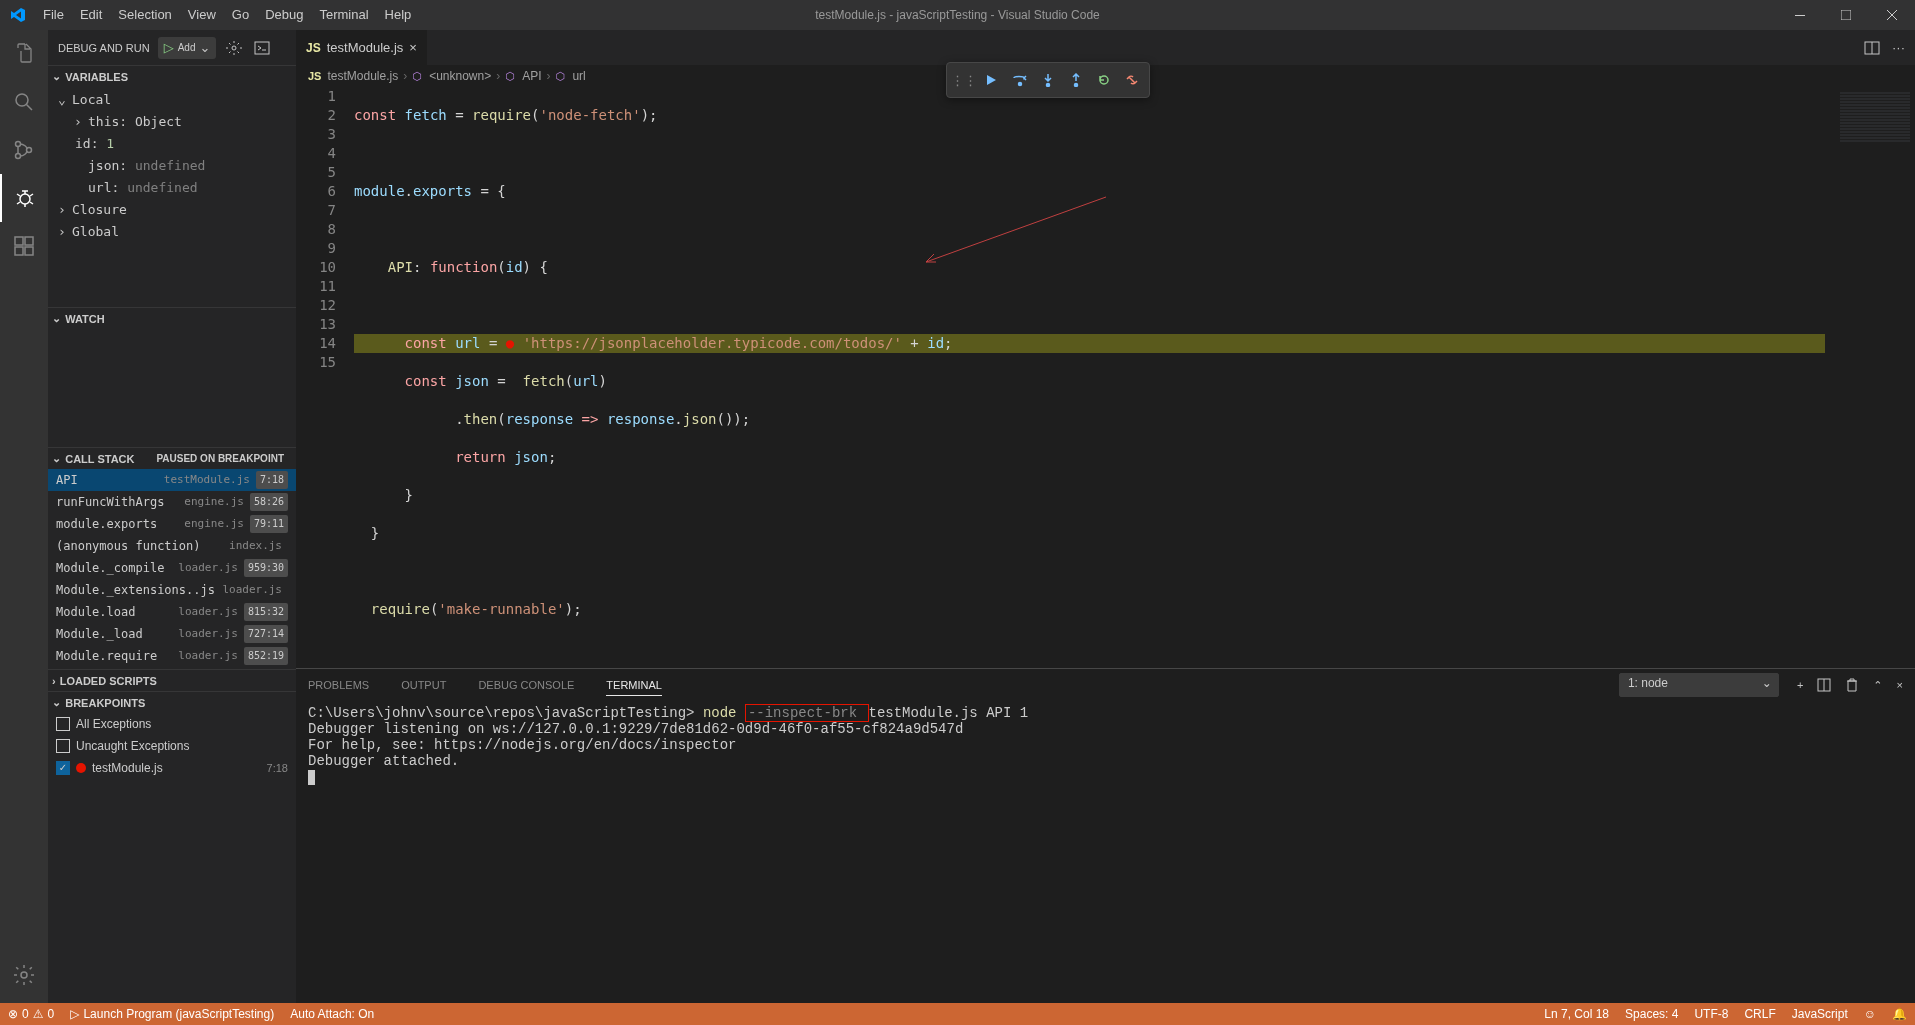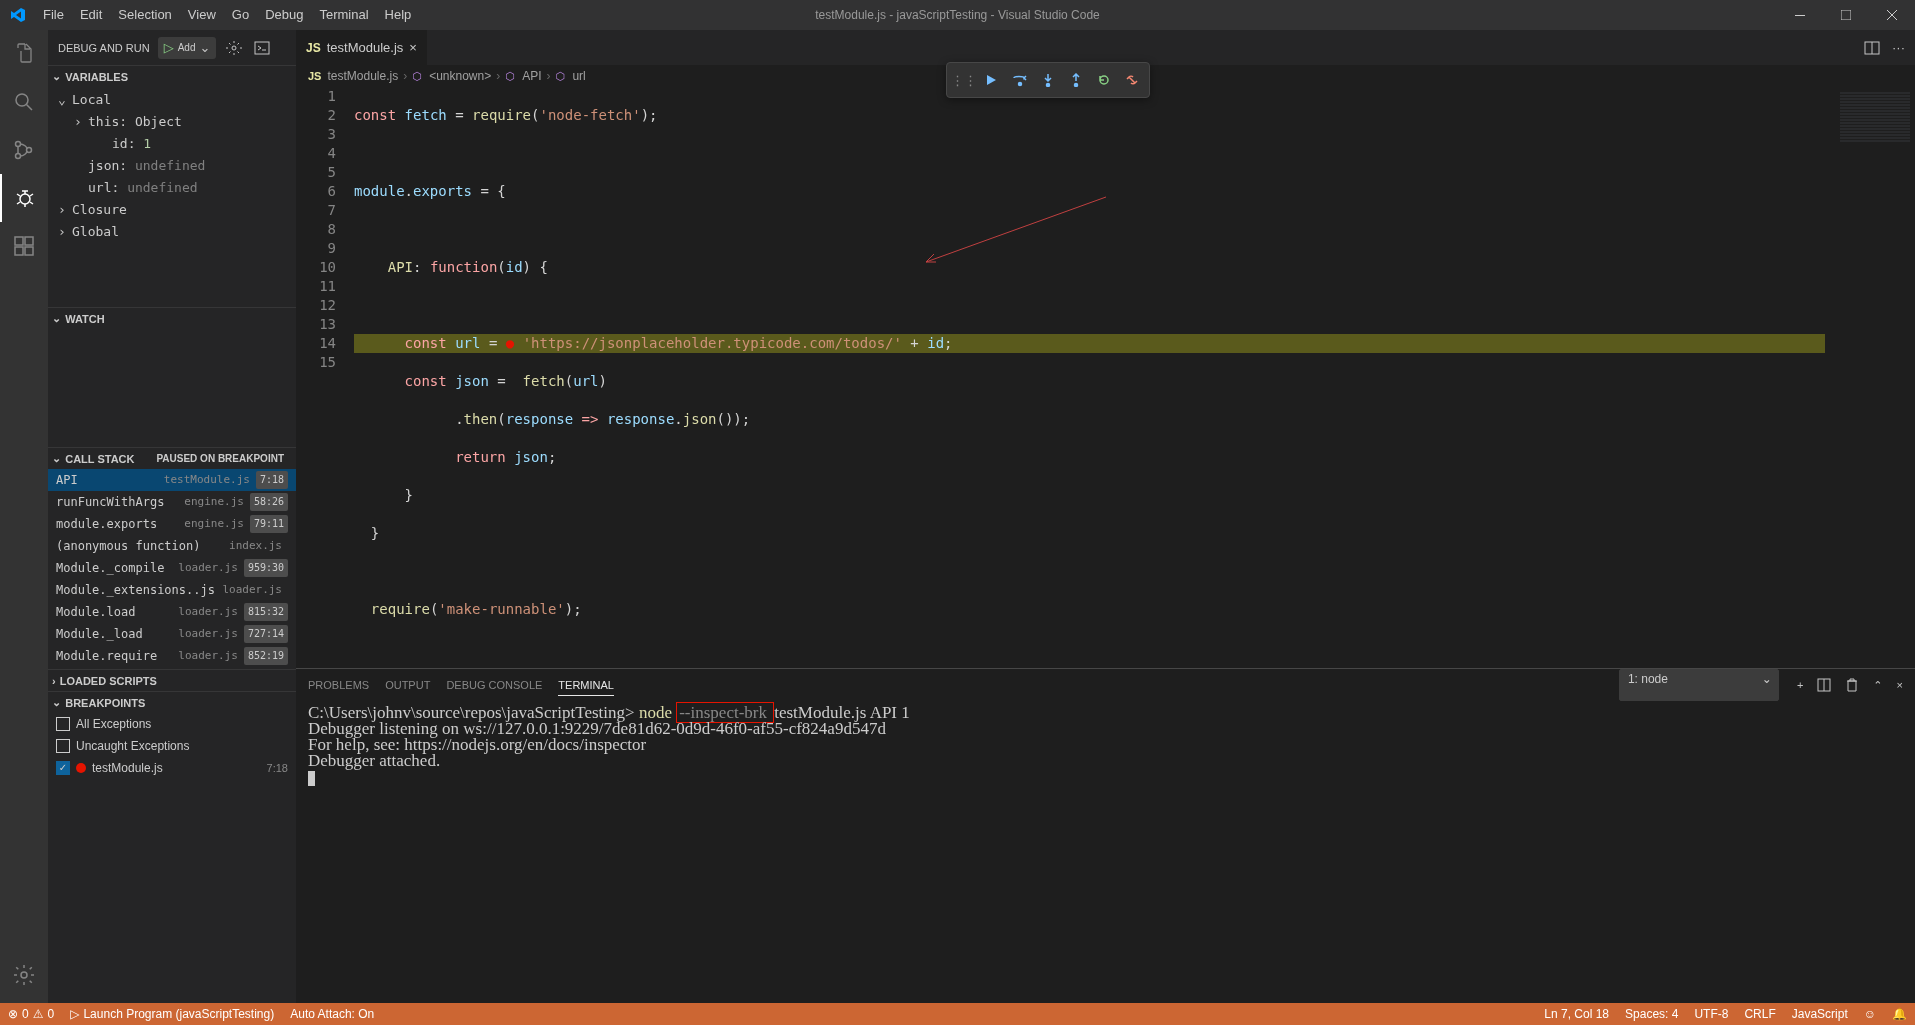--- a/index.html
+++ b/index.html
@@ -67,26 +67,26 @@
 .code-line { height: 19px; }
 .hl-line { background: #5a5a1c; display: block; width: 100%; }
 .kw { color: #fca5a5; }
 .fn { color: #dcdcaa; }
 .str { color: #ce9178; }
 .prop { color: #9cdcfe; }
 .arrow-annotation { position: absolute; top: 105px; left: 620px; pointer-events: none; }
 .minimap { width: 90px; background: #1e1e1e; position: relative; }
 .minimap-content { position: absolute; top: 5px; right: 5px; width: 70px; height: 50px; background: linear-gradient(#3a3d41 2px, transparent 2px); background-size: 100% 3px; opacity: 0.4; }
 .panel { background: #1e1e1e; border-top: 1px solid #474747; display: flex; flex-direction: column; }
-.panel-tabs { height: 32px; display: flex; align-items: center; padding: 0 12px; gap: 16px; font-size: 11px; }
+.panel-tabs { height: 32px; display: flex; align-items: center; padding: 0 12px; gap: 32px; font-size: 11px; }
 .panel-tab { color: #888; cursor: pointer; text-transform: uppercase; padding: 4px 0; }
 .panel-tab.active { color: #e7e7e7; border-bottom: 1px solid #e7e7e7; }
 .panel-actions { margin-left: auto; display: flex; align-items: center; gap: 14px; color: #c5c5c5; }
-.terminal-select { background: #3c3c3c; border: 1px solid #3c3c3c; color: #ccc; padding: 2px 24px 14px 8px; font-size: 12px; border-radius: 2px; position: relative; margin-right: 4px; width: 160px; }
-.terminal-body { flex: 1; font-family: Liberation Serif, serif; font-size: 17px; line-height: 16px; padding: 4px 12px; color: #ccc; white-space: pre-wrap; }
+.terminal-select { background: #3c3c3c; border: 1px solid #3c3c3c; color: #ccc; padding: 2px 24px 6px 8px; font-size: 12px; border-radius: 2px; position: relative; margin-right: 4px; width: 160px; }
+.terminal-body { flex: 1; font-family: Liberation Mono, monospace; font-size: 14px; line-height: 16px; padding: 4px 12px; color: #ccc; white-space: pre-wrap; }
 .term-highlight { border: 1px solid #e51400; padding: 0 2px; color: #888; }
 .term-cursor { background: #ccc; width: 7px; height: 15px; display: inline-block; vertical-align: middle; }
 .statusbar { height: 22px; background: #cc6633; display: flex; align-items: center; color: #fff; font-size: 12px; }
 .status-item { padding: 0 8px; display: flex; align-items: center; gap: 4px; cursor: pointer; height: 100%; }
 .status-right { margin-left: auto; display: flex; }
 svg { display: block; }
 </style>
 </head>
 <body>
 
@@ -195,21 +195,21 @@
     <div class="section-header">
         <span class="chev">⌄</span>
         <span>VARIABLES</span>
       </div>
     <div class="section-body var-tree" style="height:220px">
       <div class="var-row" style="padding-left:10px">
           <span class="chev">⌄</span>
           <span class="var-key">Local</span>
         </div>
       <div class="var-row" style="padding-left:26px"><span class="chev">›</span><span class="var-key">this:</span>&nbsp;<span class="var-type">Object</span></div>
-      <div class="var-row" style="padding-left:64px"><span class="var-key">id:</span>&nbsp;<span class="var-val">1</span></div>
+      <div class="var-row" style="padding-left:27px"><span class="var-key">id:</span>&nbsp;<span class="var-val">1</span></div>
       <div class="var-row" style="padding-left:40px"><span class="var-key">json:</span>&nbsp;<span class="var-val undef">undefined</span></div>
       <div class="var-row" style="padding-left:40px"><span class="var-key">url:</span>&nbsp;<span class="var-val undef">undefined</span></div>
       <div class="var-row" style="padding-left:10px">
           <span class="chev">›</span>
           <span class="var-key">Closure</span>
         </div>
       <div class="var-row" style="padding-left:10px">
           <span class="chev">›</span>
           <span class="var-key">Global</span>
         </div>

